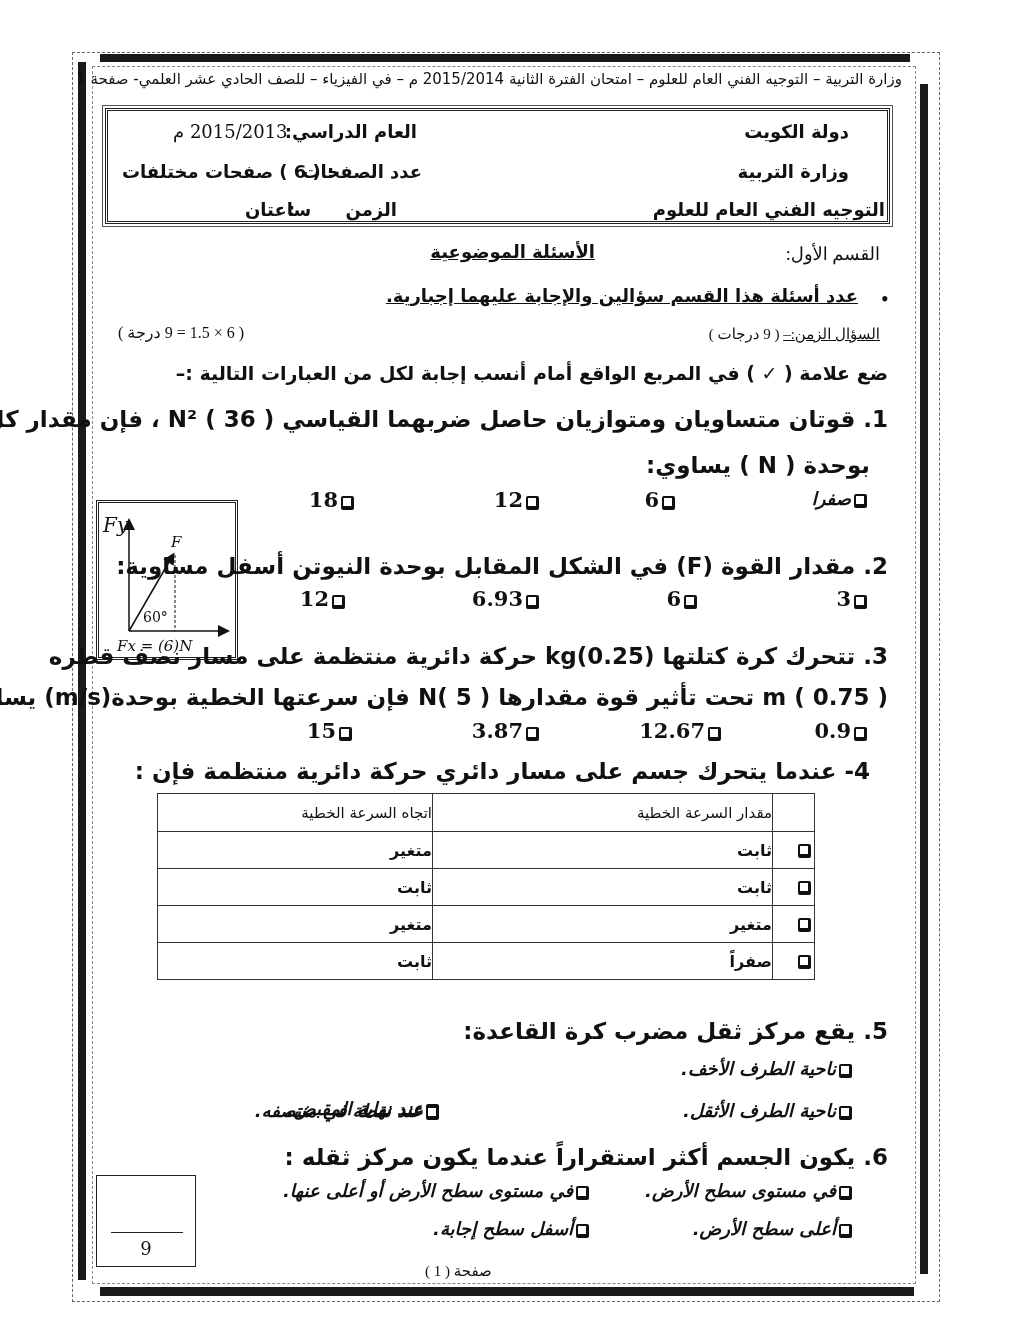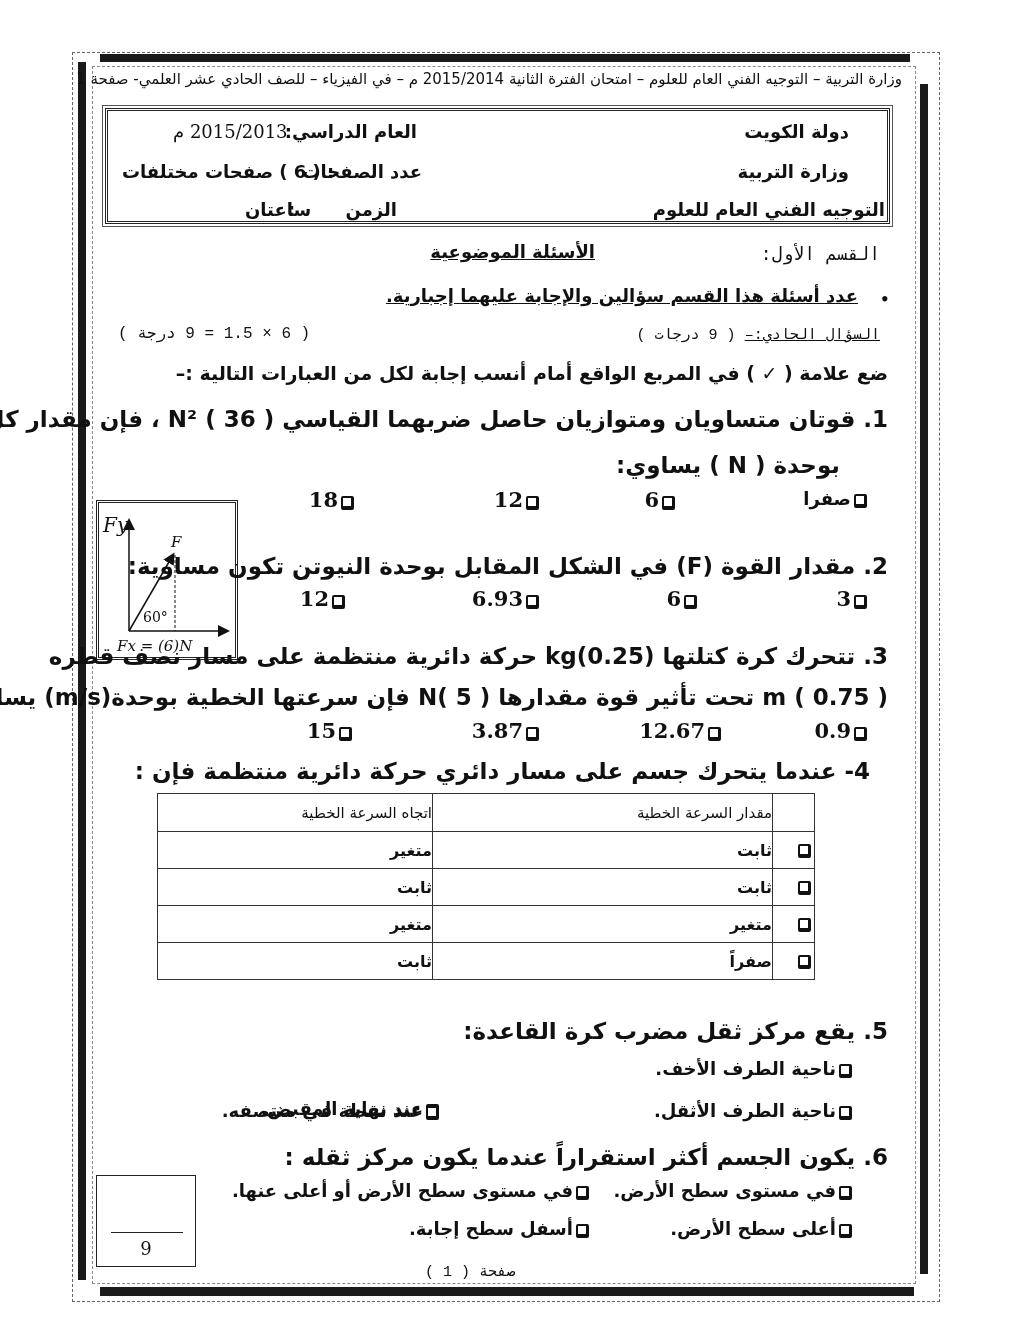--- a/index.html
+++ b/index.html
@@ -29,26 +29,26 @@
 
   
   .header-box {
     position: absolute; left: 105px; top: 108px; width: 785px; height: 116px;
     border: 3px double #222;
     outline: 1px solid #555; outline-offset: 2px;
   }
   .hb-text { position: absolute; font-family: "DejaVu Sans", sans-serif; font-weight: bold; font-size: 18px; direction: rtl; white-space: nowrap; }
 
   .bold-sans { font-family: "DejaVu Sans", sans-serif; font-weight: bold; }
-  .sans { font-family: Liberation Mono, monospace; }
+  .sans { font-family: Liberation Serif, serif; }
   .u { text-decoration: underline; }
 
   .q-text { font-family: "DejaVu Sans", sans-serif; font-weight: bold; font-size: 23px; direction: rtl; }
   .opt { font-family: "DejaVu Serif", serif; font-weight: bold; font-size: 21px; direction: ltr; }
-  .opt-ar { font-family: "DejaVu Sans", sans-serif; font-weight: bold; font-size: 18px; direction: rtl; }
+  .opt-ar { font-family: "DejaVu Sans", sans-serif; font-weight: bold; font-size: 18px; direction: rtl; font-style: italic; }
 
   .chk {
     display: inline-block; width: 13px; height: 14px; border: 2px solid #111;
     border-radius: 2px; vertical-align: middle; margin: 0 3px; background: #fff;
     box-shadow: inset -1px -2px 0 #111;
   }
 
   
   .fig-box {
     position: absolute; left: 96px; top: 500px; width: 142px; height: 160px;
@@ -102,32 +102,32 @@
   <div class="hb-text" style="left:125px; top:88px;margin-left:12px;">ساعتان</div>
 </div>
 
 <div class="abs sans" style="right:140px; top:243px; font-size:18px;">القسم الأول:</div>
 <div class="abs bold-sans u" style="right:425px; top:241px; font-size:18px;">الأسئلة الموضوعية</div>
 
 <div class="abs" style="right:130px; top:289px; font-size:18px;">•</div>
 <div class="abs bold-sans u" style="right:162px; top:285px; font-size:18px;">عدد أسئلة هذا القسم سؤالين والإجابة عليهما إجبارية.</div>
 
 <div class="abs sans" style="right:140px; top:325px; font-size:15px;">
-  <span class="u">السؤال الحادي:–</span>
+  <span class="u">السؤال الزمن:–</span>
   <span>( 9 درجات )</span>
 </div>
 <div class="abs sans" style="left:118px; top:323px; font-size:16px; direction:rtl;">( 6 × 1.5 = 9 درجة )</div>
 
 <div class="abs bold-sans" style="right:132px; top:362px; font-size:19px; direction:rtl;">ضع علامة ( ✓ ) في المربع الواقع أمام أنسب إجابة لكل من العبارات التالية :–</div>
 
 <div class="abs q-text" style="right:132px; top:406px;">
   <span>1.</span>
   <span>قوتان متساويان ومتوازيان حاصل ضربهما القياسي N² ( 36 ) ، فإن مقدار كلٍ منهما</span>
 </div>
-<div class="abs q-text" style="right:180px; top:452px;">بوحدة ( N ) يساوي:</div>
+<div class="abs q-text" style="right:150px; top:452px;">بوحدة ( N ) يساوي:</div>
 <div class="abs" style="right:150px; top:488px;"><span class="chk"></span><span class="opt-ar">صفرا</span></div>
 <div class="abs" style="right:342px; top:487px;"><span class="chk"></span><span class="opt">6</span></div>
 <div class="abs" style="right:478px; top:487px;"><span class="chk"></span><span class="opt">12</span></div>
 <div class="abs" style="right:663px; top:487px;"><span class="chk"></span><span class="opt">18</span></div>
 
 <div class="fig-box">
   <svg width="136" height="154" viewBox="0 0 136 154">
     <defs>
       <marker id="ah" markerWidth="8" markerHeight="8" refX="6" refY="4" orient="auto">
         <path d="M0,0 L8,4 L0,8 z" fill="#111"></path>
@@ -139,21 +139,21 @@
     <line x1="76" y1="52" x2="76" y2="128" stroke="#111" stroke-width="1" stroke-dasharray="3,2"></line>
   </svg>
   <div class="abs" style="left:4px; top:10px; font-style:italic; font-size:20px;">Fy</div>
   <div class="abs" style="left:72px; top:30px; font-style:italic; font-size:15px;">F</div>
   <div class="abs" style="left:44px; top:106px; font-size:14px;">60°</div>
   <div class="abs" style="left:18px; top:134px; font-style:italic; font-size:15px; direction:ltr;">Fx = (6)N</div>
 </div>
 
 <div class="abs q-text" style="right:132px; top:553px;">
   <span>2.</span>
-  <span>مقدار القوة (F) في الشكل المقابل بوحدة النيوتن تكون مساوية:</span>
+  <span>مقدار القوة (F) في الشكل المقابل بوحدة النيوتن أسفل مساوية:</span>
 </div>
 <div class="abs" style="right:150px; top:586px;"><span class="chk"></span><span class="opt">3</span></div>
 <div class="abs" style="right:320px; top:586px;"><span class="chk"></span><span class="opt">6</span></div>
 <div class="abs" style="right:478px; top:586px;"><span class="chk"></span><span class="opt">6.93</span></div>
 <div class="abs" style="right:672px; top:586px;"><span class="chk"></span><span class="opt">12</span></div>
 
 <div class="abs q-text" style="right:132px; top:643px;">
   <span>3.</span>
   <span>تتحرك كرة كتلتها kg(0.25) حركة دائرية منتظمة على مسار نصف قطره</span>
 </div>

